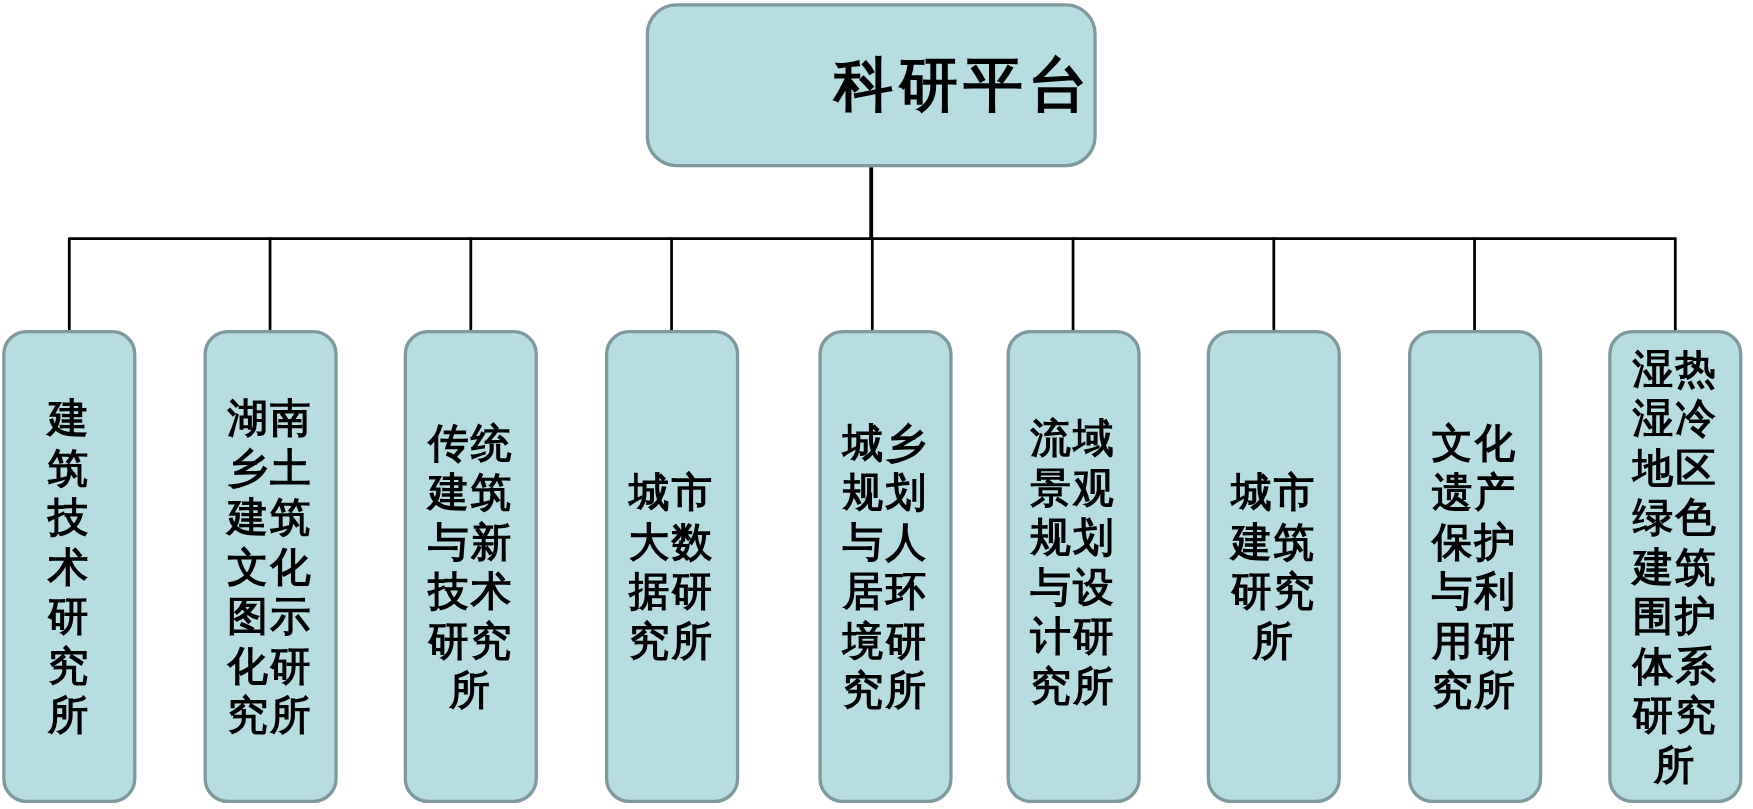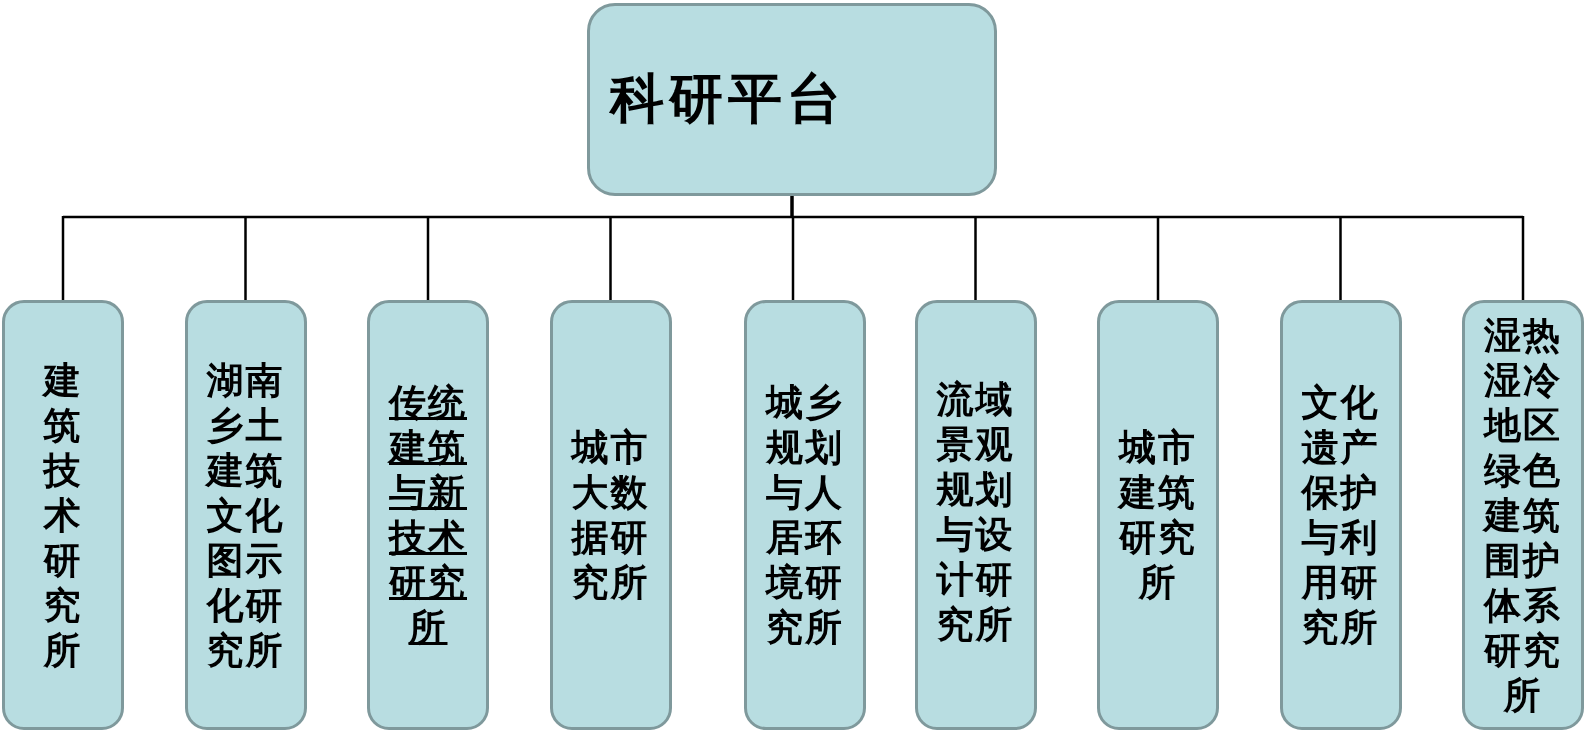--- a/index.html
+++ b/index.html
@@ -19,28 +19,28 @@
     position: absolute;
     left: 0;
     top: 0;
     pointer-events: none;
   }
   .root-node {
     position: absolute;
     left: 587px;
     top: 3px;
     width: 410px;
-    height: 193px;
+    height: 149px;
     box-sizing: border-box;
     background: var(--node-fill, #b8dde1);
     border: 3px solid var(--node-border, #7f999c);
     border-radius: 28px;
     display: flex;
     align-items: center;
-    justify-content: flex-start;
+    justify-content: flex-end;
     padding-left: 20px;
   }
   .root-label {
     font-size: 54px;
     font-weight: bold;
     color: var(--text, #000000);
     letter-spacing: 5px;
     white-space: nowrap;
   }
   .child-node {
@@ -99,21 +99,21 @@
       </div>
       <div class="child-node" style="left: 184.5px; align-items: center;">
         <div class="node-line">湖南</div>
         <div class="node-line">乡土</div>
         <div class="node-line">建筑</div>
         <div class="node-line">文化</div>
         <div class="node-line">图示</div>
         <div class="node-line">化研</div>
         <div class="node-line">究所</div>
       </div>
-      <div class="child-node" style="left: 367px; text-decoration: underline;">
+      <div class="child-node" style="left: 367px;">
         <div class="node-line">传统</div>
         <div class="node-line">建筑</div>
         <div class="node-line">与新</div>
         <div class="node-line">技术</div>
         <div class="node-line">研究</div>
         <div class="node-line">所</div>
       </div>
       <div class="child-node" style="left: 549.5px;">
         <div class="node-line">城市</div>
         <div class="node-line">大数</div>

